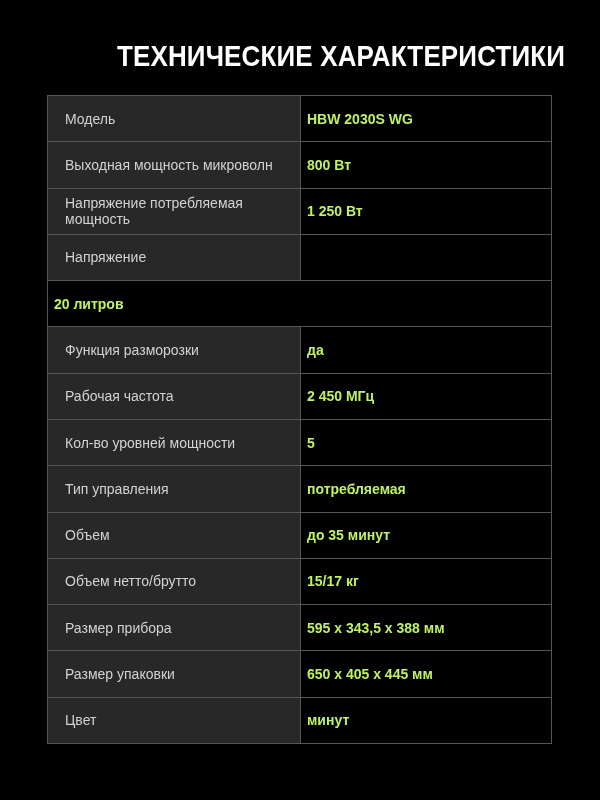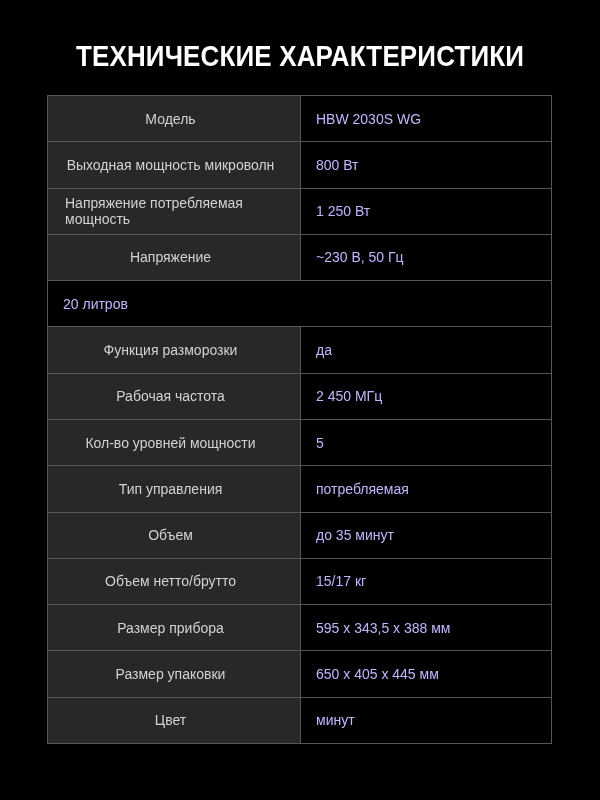--- a/index.html
+++ b/index.html
@@ -13,21 +13,21 @@
     height: 800px;
     background: #000000;
     overflow: hidden;
     font-family: "Liberation Sans", "DejaVu Sans", sans-serif;
   }
   .title {
     position: absolute;
     top: 39px;
     left: 0;
     right: 0;
-    text-align: center;
+    text-align: right;
     color: #ffffff;
     font-size: 30px;
     font-weight: bold;
     white-space: nowrap;
   }
   .title-inner {
     display: inline-block;
     transform: scaleX(0.865);
     transform-origin: center center;
     letter-spacing: 0.2px;
@@ -58,33 +58,33 @@
     box-sizing: border-box;
     background: #282828;
     border-right: 1px solid #565656;
     color: #d2d2d2;
     font-size: 14px;
     display: flex;
     align-items: center;
     padding-left: 17px;
     padding-right: 24px;
     line-height: 1.15;
-    justify-content: center;
   }
   .cell-value {
     flex: 1 1 auto;
     box-sizing: border-box;
     background: #000000;
-    color: #c4b5fd;
+    color: #bef264;
     font-size: 14px;
     display: flex;
     align-items: center;
-    padding-left: 15px;
+    padding-left: 6px;
     padding-right: 8px;
     line-height: 1.15;
+    font-weight: bold;
   }
 </style>
 </head>
 <body>
 
 <div class="page">
   <div class="title">
     <span class="title-inner">ТЕХНИЧЕСКИЕ ХАРАКТЕРИСТИКИ</span>
   </div>
 
@@ -111,23 +111,20 @@
         <span>Напряжение потребляемая мощность</span>
       </div>
       <div class="cell-value">
         <span>1 250 Вт</span>
       </div>
     </div>
       <div class="row" style="">
       <div class="cell-label">
         <span>Напряжение</span>
       </div>
-      <div class="cell-value">
-        <span>~230 В, 50 Гц</span>
-      </div>
     </div>
       <div class="row" style="">
       <div class="cell-value">
         <span>20 литров</span>
       </div>
     </div>
       <div class="row" style="">
       <div class="cell-label">
         <span>Функция разморозки</span>
       </div>

